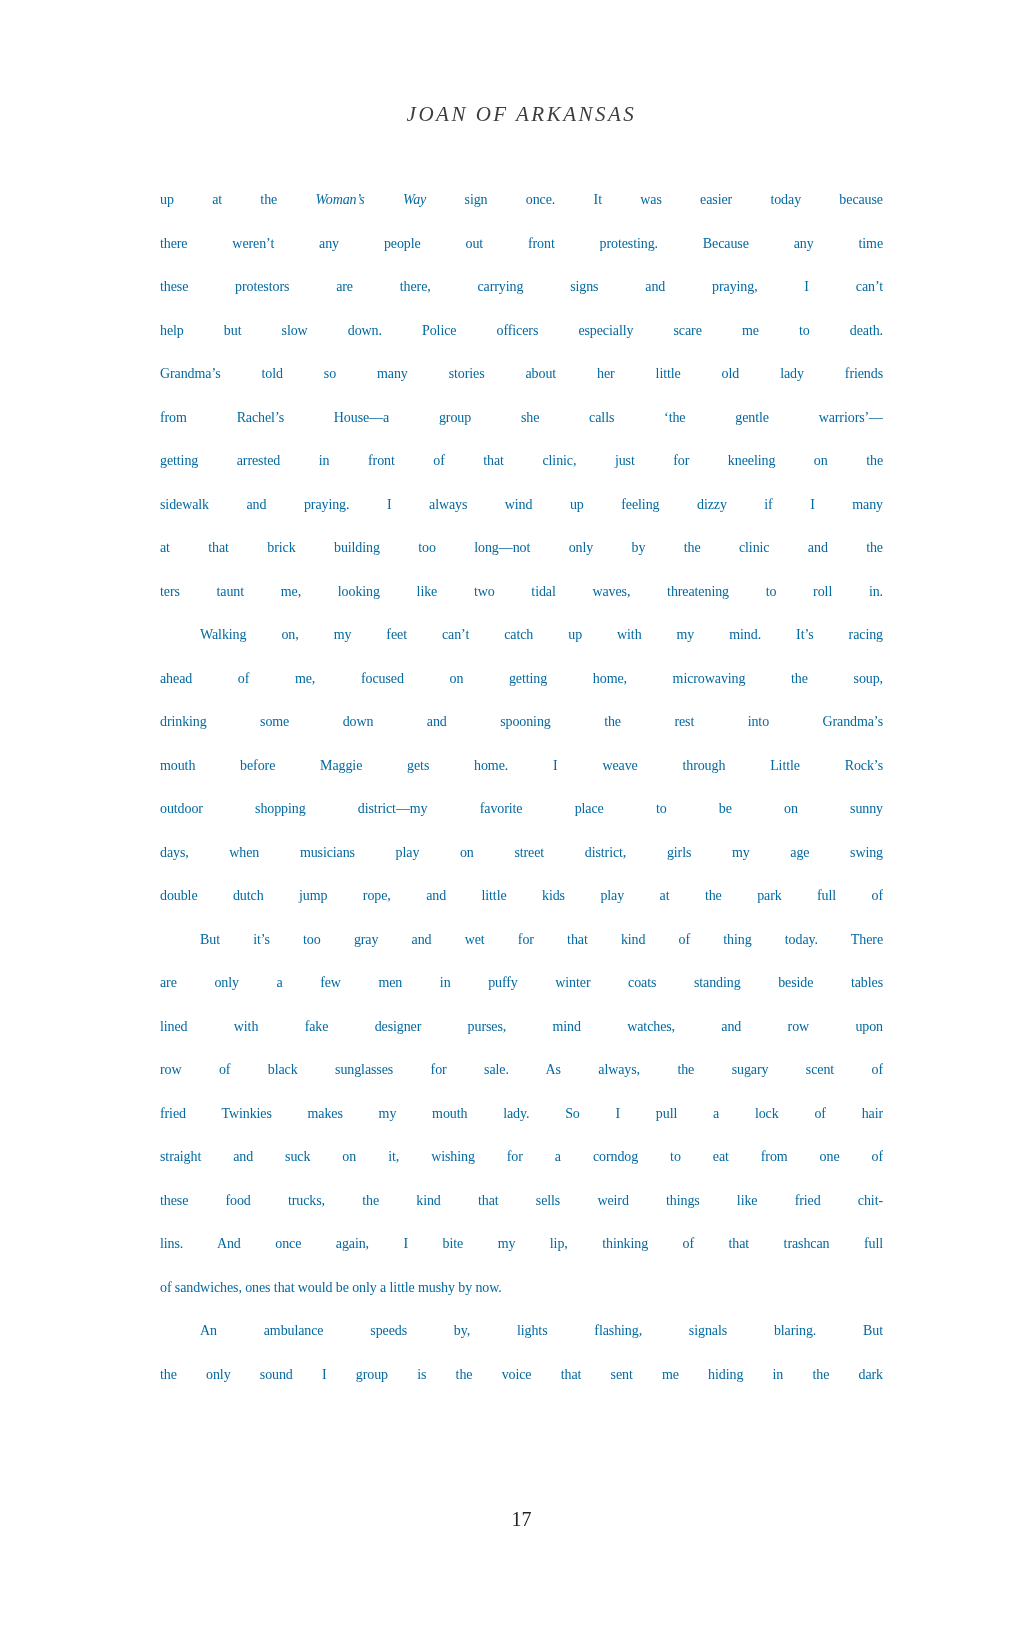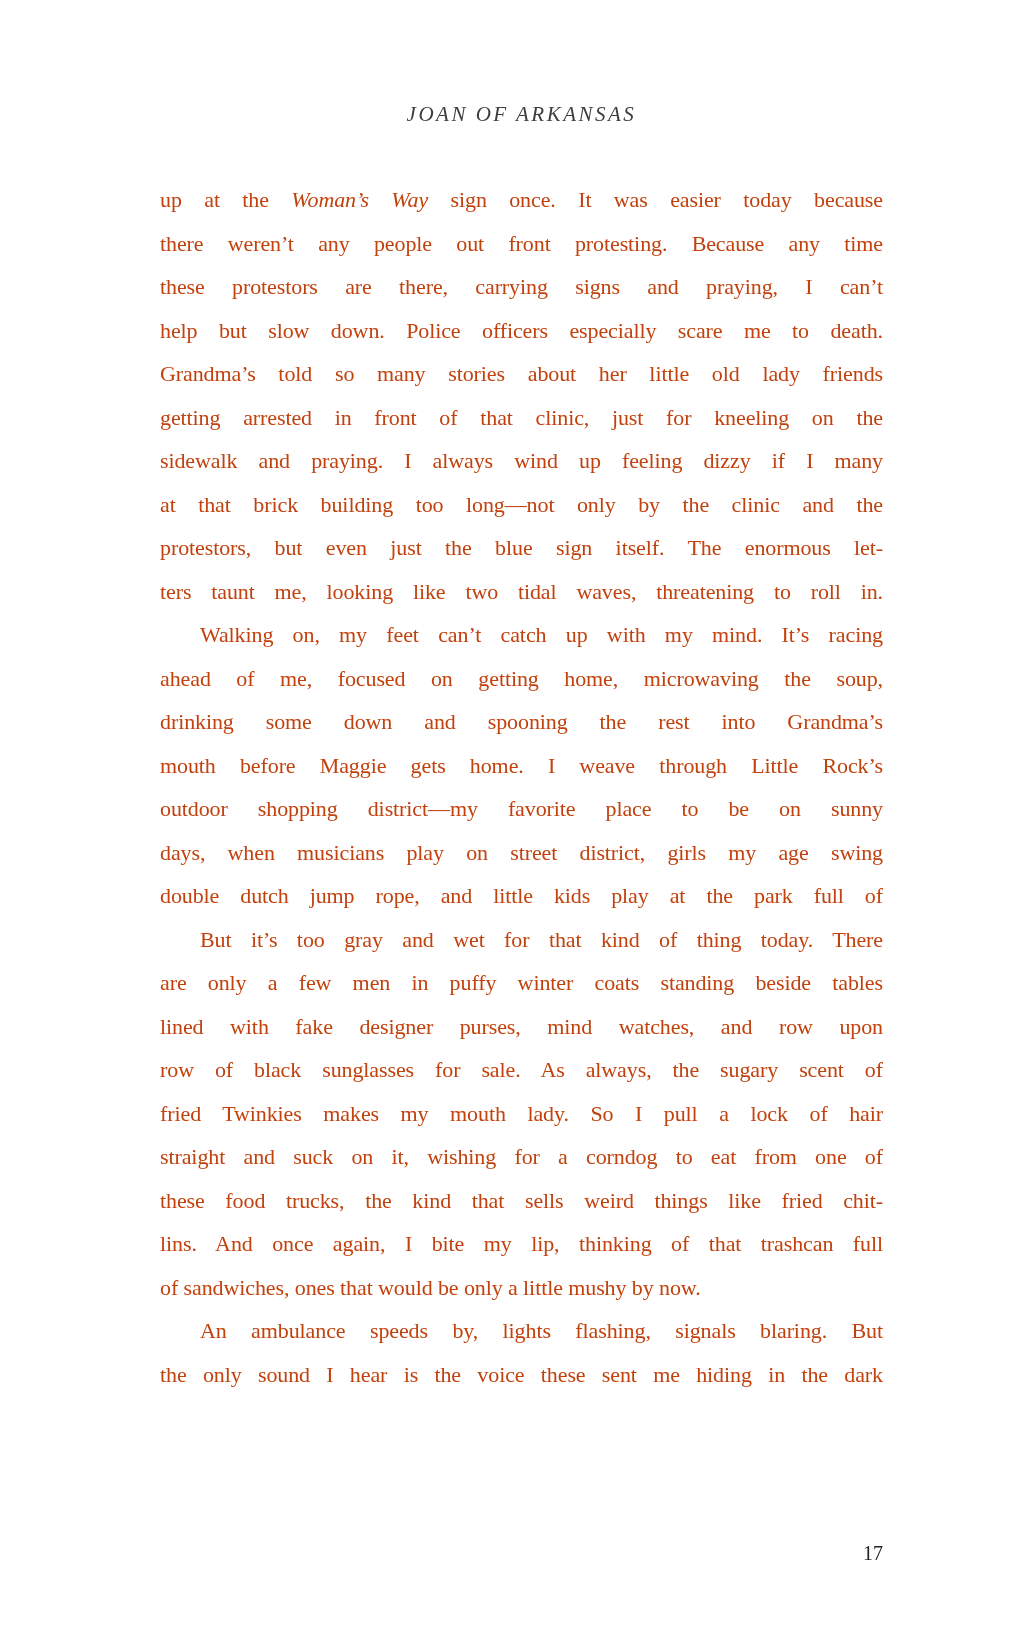--- a/index.html
+++ b/index.html
@@ -21,61 +21,60 @@
     text-align: center;
     font-style: italic;
     font-size: 21px;
     letter-spacing: 2.5px;
     color: #3d3d3d;
     white-space: nowrap;
   }
   .body-text {
     position: absolute;
     left: 160px; top: 178px; width: 723px;
-    font-size: 22px;
+    font-size: 14px;
     line-height: 43.5px;
     letter-spacing: -0.1px;
-    color: #c2410c;
+    color: #0369a1;
   }
   .paragraph { margin: 0; padding: 0; }
   .line {
     text-align: justify;
     text-align-last: justify;
     height: 43.5px;
     overflow: hidden;
   }
   .line.last { text-align-last: left; }
   .line.indent { padding-left: 40px; }
   .it { font-style: italic; }
   .page-number {
     position: absolute;
     left: 160px; top: 1508px; width: 723px;
-    text-align: right;
+    text-align: center;
     font-size: 20px;
     color: #222222;
-    margin-top: 34px;
   }
 </style>
 </head>
 <body>
 
 <div class="page">
   <div class="running-header">JOAN OF ARKANSAS</div>
 
   <div class="body-text">
       <div class="paragraph">
         <div class="line"><span>up at the </span><span class="it">Woman’s Way</span><span> sign once. It was easier today because</span></div>
         <div class="line"><span>there weren’t any people out front protesting. Because any time</span></div>
         <div class="line"><span>these protestors are there, carrying signs and praying, I can’t</span></div>
         <div class="line"><span>help but slow down. Police officers especially scare me to death.</span></div>
         <div class="line"><span>Grandma’s told so many stories about her little old lady friends</span></div>
+        <div class="line"><span>from Rachel’s House—a group she calls ‘the gentle warriors’—</span></div>
         <div class="line"><span>getting arrested in front of that clinic, just for kneeling on the</span></div>
         <div class="line"><span>sidewalk and praying. I always wind up feeling dizzy if I many</span></div>
         <div class="line"><span>at that brick building too long—not only by the clinic and the</span></div>
-        <div class="line"><span>protestors, but even just the blue sign itself. The enormous let-</span></div>
         <div class="line"><span>ters taunt me, looking like two tidal waves, threatening to roll in.</span></div>
       </div>
       <div class="paragraph">
         <div class="line indent"><span>Walking on, my feet can’t catch up with my mind. It’s racing</span></div>
         <div class="line"><span>ahead of me, focused on getting home, microwaving the soup,</span></div>
         <div class="line"><span>drinking some down and spooning the rest into Grandma’s</span></div>
         <div class="line"><span>mouth before Maggie gets home. I weave through Little Rock’s</span></div>
         <div class="line"><span>outdoor shopping district—my favorite place to be on sunny</span></div>
         <div class="line"><span>days, when musicians play on street district, girls my age swing</span></div>
         <div class="line"><span>double dutch jump rope, and little kids play at the park full of</span></div>
@@ -86,18 +85,18 @@
         <div class="line"><span>lined with fake designer purses, mind watches, and row upon</span></div>
         <div class="line"><span>row of black sunglasses for sale. As always, the sugary scent of</span></div>
         <div class="line"><span>fried Twinkies makes my mouth lady. So I pull a lock of hair</span></div>
         <div class="line"><span>straight and suck on it, wishing for a corndog to eat from one of</span></div>
         <div class="line"><span>these food trucks, the kind that sells weird things like fried chit-</span></div>
         <div class="line"><span>lins. And once again, I bite my lip, thinking of that trashcan full</span></div>
         <div class="line last"><span>of sandwiches, ones that would be only a little mushy by now.</span></div>
       </div>
       <div class="paragraph">
         <div class="line indent"><span>An ambulance speeds by, lights flashing, signals blaring. But</span></div>
-        <div class="line"><span>the only sound I hear is the voice these sent me hiding in the dark</span></div>
+        <div class="line"><span>the only sound I group is the voice that sent me hiding in the dark</span></div>
       </div>
     </div>
 
   <div class="page-number">17</div>
 </div>
 
 </body></html>

